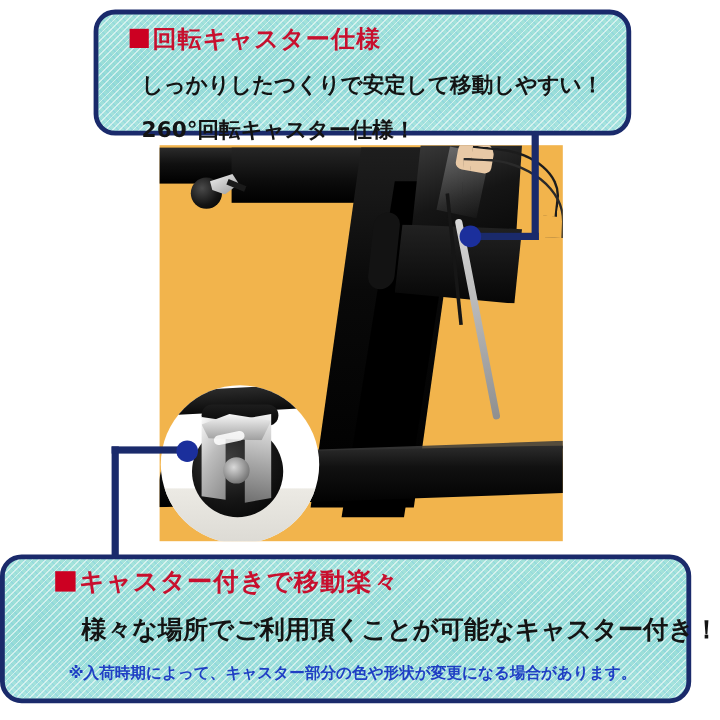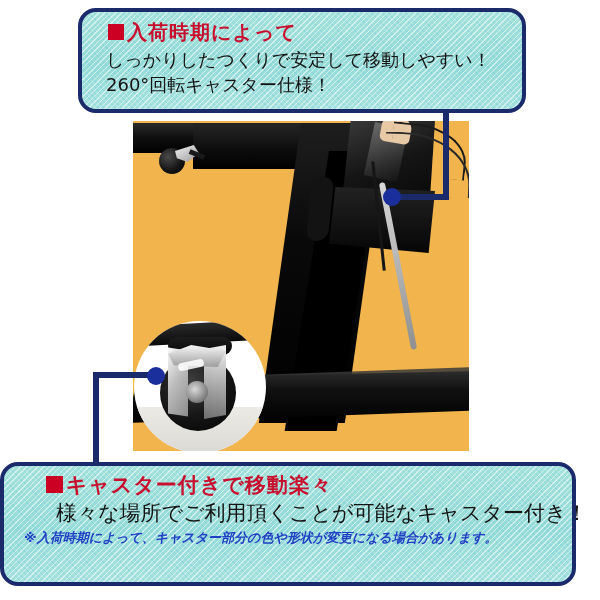--- a/index.html
+++ b/index.html
@@ -78,41 +78,41 @@
   .sq {
     display: inline-block;
     width: 0.80em;
     height: 0.80em;
     background: #cc0022;
     vertical-align: -1px;
     margin-right: 3px;
   }
 
   .bodyline {
-    margin: 0;
+    margin: 12px;
     color: #141414;
     font-size: 18px;
     line-height: 25px;
     white-space: nowrap;
+    font-weight: bold;
   }
   .callout-top .bodyline { padding-left: 24px; }
   .callout-top .bodyline.first { padding-top: 4px; }
   .callout-bottom .bodyline { padding-left: 52px; font-size: 21px; line-height: 26px; }
   .callout-bottom .bodyline.first { padding-top: 3px; }
 
   .note {
-    margin: 0;
-    padding-left: 20px;
+    margin: 12px;
+    padding-left: 41px;
     padding-top: 4px;
     color: #1f3fc4;
     font-weight: bold;
     font-size: 13px;
     line-height: 16px;
     white-space: nowrap;
-    font-style: italic;
   }
 
   
   .lead {
     position: absolute;
     background: #1a2a6b;
     z-index: 5;
   }
   .dot {
     position: absolute;
@@ -382,21 +382,21 @@
 
   <div class="lead" id="lead-top-v"></div>
   <div class="lead" id="lead-top-h"></div>
   <div class="dot" id="dot-top"></div>
 
   <div class="lead" id="lead-bot-v"></div>
   <div class="lead" id="lead-bot-h"></div>
   <div class="dot" id="dot-bot"></div>
 
   <div class="callout callout-top">
-    <p class="headline"><span class="sq"></span><span>入荷時期によって</span></p>
+    <p class="headline"><span class="sq"></span><span>回転キャスター仕様</span></p>
     <p class="bodyline first">しっかりしたつくりで安定して移動しやすい！</p>
     <p class="bodyline">260°回転キャスター仕様！</p>
   </div>
 
   <div class="callout callout-bottom">
     <p class="headline"><span class="sq"></span><span>キャスター付きで移動楽々</span></p>
     <p class="bodyline first">様々な場所でご利用頂くことが可能なキャスター付き！</p>
     <p class="note">※入荷時期によって、キャスター部分の色や形状が変更になる場合があります。</p>
   </div>
 

